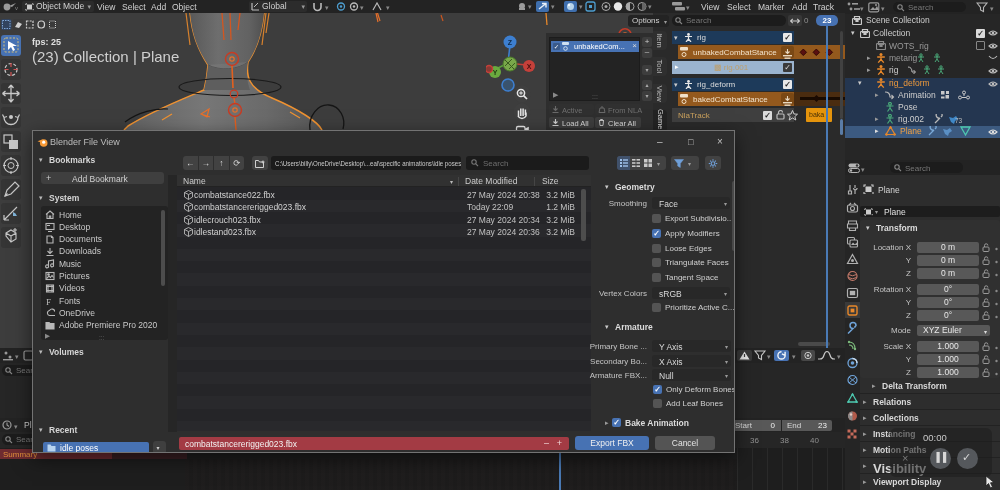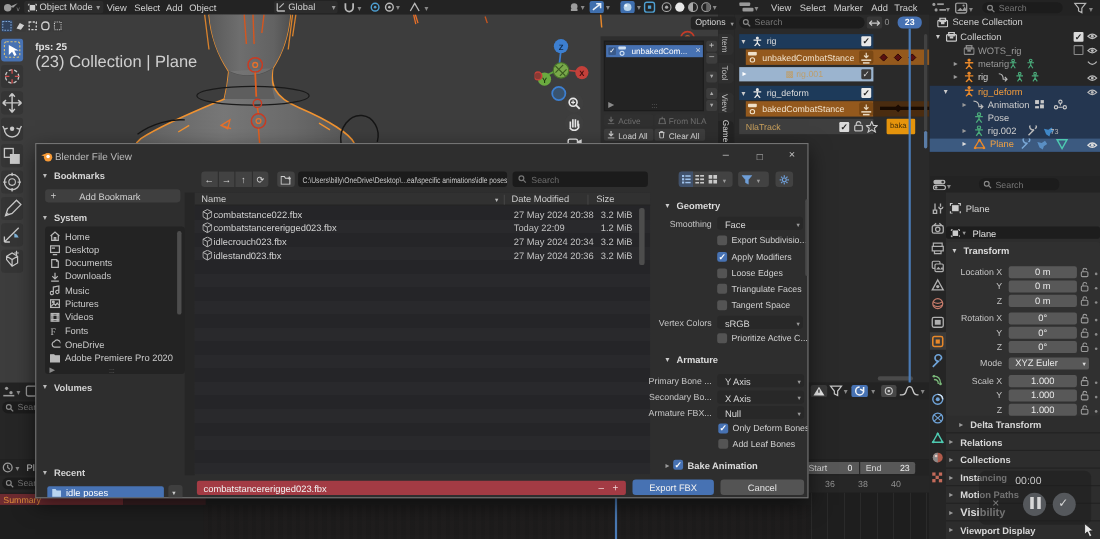--- a/index.html
+++ b/index.html
@@ -844,21 +844,21 @@
       <span class="abs chev" style="left:18px;top:254px;">▸</span>
       <span class="abs" style="left:28px;top:253px;color:#d8d8d8;font-size:8.5px;font-weight:bold;white-space:nowrap;">Collections</span>
       <div class="abs" style="left:15px;top:265px;width:140px;height:1px;background:#222;"></div>
       <span class="abs chev" style="left:18px;top:270px;">▸</span>
       <span class="abs" style="left:28px;top:269px;color:#d8d8d8;font-size:8.5px;font-weight:bold;white-space:nowrap;">Instancing</span>
       <div class="abs" style="left:15px;top:281px;width:140px;height:1px;background:#222;"></div>
       <span class="abs chev" style="left:18px;top:286px;">▸</span>
       <span class="abs" style="left:28px;top:285px;color:#d8d8d8;font-size:8.5px;font-weight:bold;white-space:nowrap;">Motion Paths</span>
       <div class="abs" style="left:15px;top:297px;width:140px;height:1px;background:#222;"></div>
       <span class="abs chev" style="left:18px;top:302px;">▸</span>
-      <span class="abs" style="left:28px;top:301px;color:#d8d8d8;font-size:10px;font-weight:bold;white-space:nowrap;">Visibility</span>
+      <span class="abs" style="left:28px;top:301px;color:#d8d8d8;font-size:13px;font-weight:bold;white-space:nowrap;">Visibility</span>
       <div class="abs" style="left:15px;top:313px;width:140px;height:1px;background:#222;"></div>
       <span class="abs chev" style="left:18px;top:318px;">▸</span>
       <span class="abs" style="left:28px;top:317px;color:#d8d8d8;font-size:8.5px;font-weight:bold;white-space:nowrap;">Viewport Display</span>
     </div>
 
     <div class="abs" style="left:45px;top:268px;width:102px;height:49px;background:rgba(30,30,30,0.55);border-radius:6px;"></div>
     <span class="abs" style="left:78px;top:272px;color:#c8c8c8;font-size:9.5px;">00:00</span>
     <span class="abs" style="left:57px;top:292px;color:#7a7a7a;font-size:11px;">×</span>
     <div class="abs" style="left:85px;top:288px;width:21px;height:21px;background:#55585c;border-radius:50%;">
       <span class="abs" style="left:6.5px;top:4px;color:#d8d8d8;font-size:9px;font-weight:bold;">▌▌</span>
@@ -1102,16 +1102,16 @@
       <span class="abs" style="left:34px;top:243px;color:#dcdcdc;font-size:8.5px;font-weight:bold;">Bake Animation</span>
       <div class="abs" style="left:141px;top:6px;width:4px;height:70px;background:#484848;border-radius:2px;"></div>
     </div>
 
     <div class="abs" style="left:146px;top:306px;width:390px;height:13px;background:#a33b44;border-radius:2px;">
       <span class="abs" style="left:6px;top:1.5px;color:#f2f2f2;font-size:8.5px;">combatstancererigged023.fbx</span>
       <span class="abs" style="right:20px;top:1px;color:#f0d8d8;font-size:9px;">–</span>
       <span class="abs" style="right:7px;top:1px;color:#f0d8d8;font-size:9px;">+</span>
     </div>
     <div class="abs" style="left:542px;top:305px;width:74px;height:14px;background:#4772b3;border-radius:3px;color:#f0f0f0;font-size:8.5px;text-align:center;line-height:14px;">Export FBX</div>
-    <div class="abs" style="left:622px;top:305px;width:76px;height:14px;background:#545454;border-radius:3px;color:#e4e4e4;font-size:8.5px;text-align:center;line-height:14px;">Cancel</div>
+    <div class="abs" style="left:622px;top:305px;width:60px;height:14px;background:#545454;border-radius:3px;color:#e4e4e4;font-size:8.5px;text-align:center;line-height:14px;">Cancel</div>
   </div>
 
 </div>
 
 </body></html>

